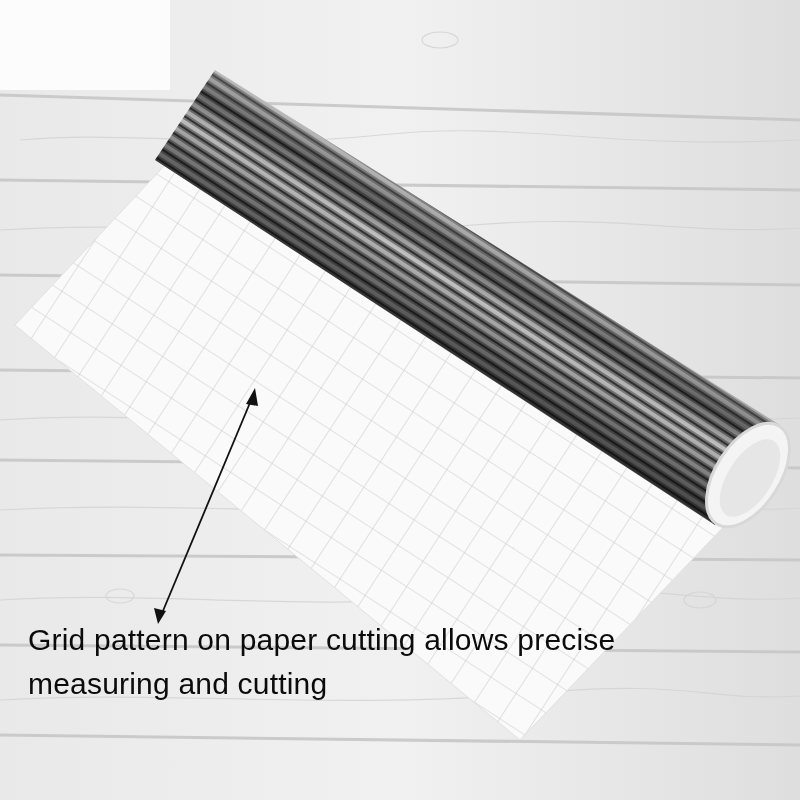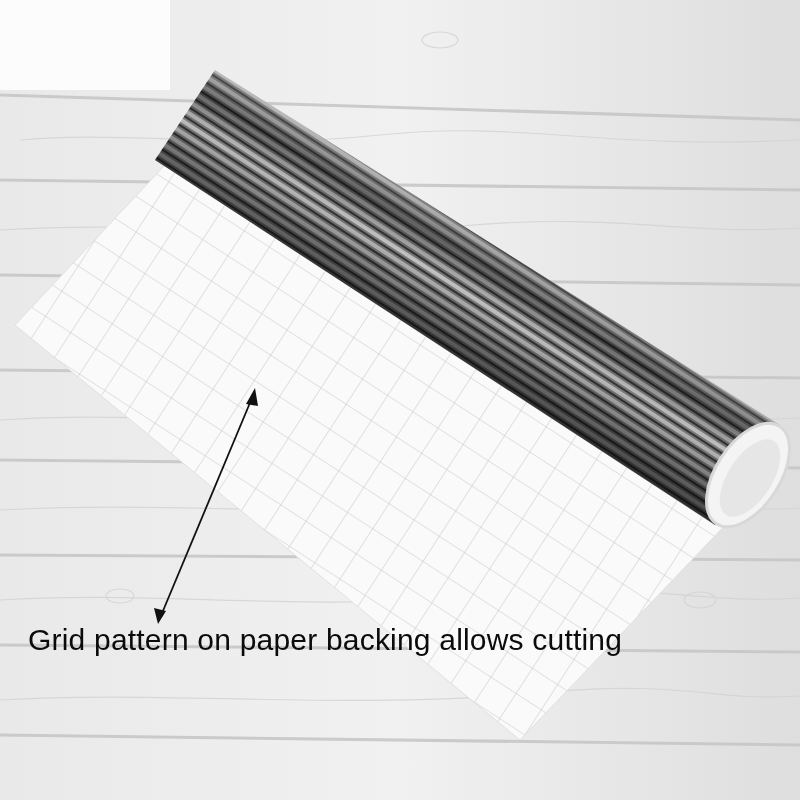--- a/index.html
+++ b/index.html
@@ -74,14 +74,15 @@
   </g>
 
   <g>
     <line x1="160" y1="618" x2="252" y2="398" stroke="#111" stroke-width="1.8"></line>
     <polygon points="255,388 246,404 258,406" fill="#111"></polygon>
     <polygon points="158,624 154,608 166,611" fill="#111"></polygon>
   </g>
 </svg>
 
 <div class="caption">
-  <span>Grid pattern on paper backing allows cutting</span>
+  <span>Grid pattern on paper cutting allows precise</span>
+  <span>measuring and cutting</span>
 </div>
 
 </body></html>

